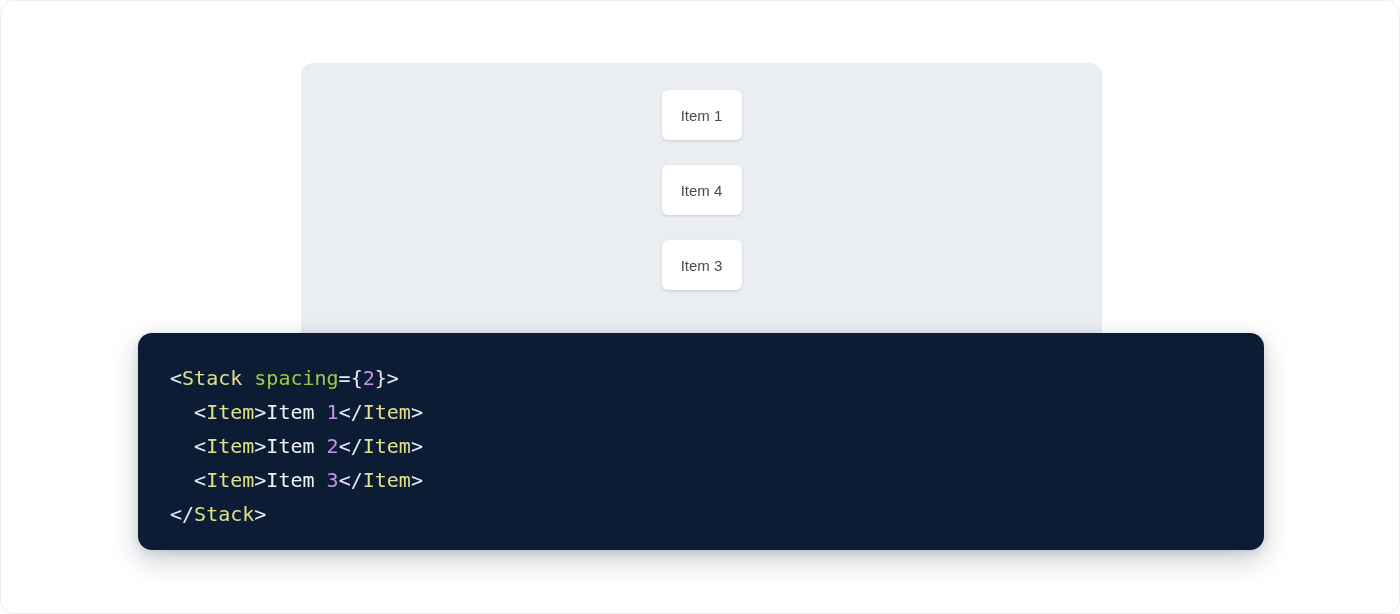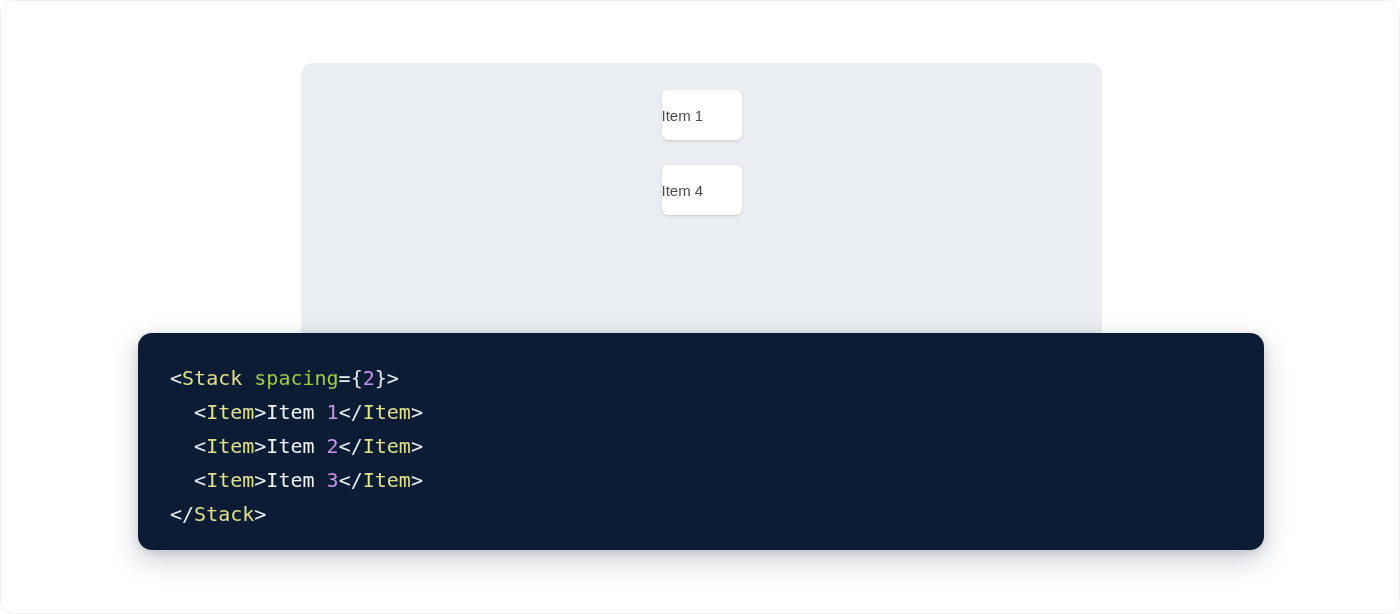--- a/index.html
+++ b/index.html
@@ -49,21 +49,21 @@
     gap: 25px;
   }
 
   .stack-item {
     width: 80px;
     height: 50px;
     background: #ffffff;
     border-radius: 6px;
     display: flex;
     align-items: center;
-    justify-content: flex-start;
+    justify-content: center;
     box-shadow: 0 1px 2px rgba(17, 24, 39, 0.10),
                 0 1px 4px rgba(17, 24, 39, 0.06);
     color: #4a4a4a;
     font-size: 15px;
     line-height: 1;
     font-family: "Liberation Sans", sans-serif;
     box-sizing: border-box;
   }
 
   
@@ -104,20 +104,23 @@
 <div id="app-frame">
 
   <div id="preview-panel">
     <div id="stack-list">
         <div class="stack-item">
           <span>Item 1</span>
         </div>
         <div class="stack-item">
           <span>Item 4</span>
         </div>
+        <div class="stack-item">
+          <span>Item 3</span>
+        </div>
       </div>
   </div>
 
   <div id="code-block">
     <div id="code-lines"><div class="code-line"><span class="tok-punct">&lt;</span><span class="tok-tag">Stack</span><span class="tok-text"> </span><span class="tok-attr">spacing</span><span class="tok-punct">={</span><span class="tok-num">2</span><span class="tok-punct">}&gt;</span></div><div class="code-line"><span class="tok-text">  </span><span class="tok-punct">&lt;</span><span class="tok-tag">Item</span><span class="tok-punct">&gt;</span><span class="tok-text">Item </span><span class="tok-num">1</span><span class="tok-punct">&lt;/</span><span class="tok-tag">Item</span><span class="tok-punct">&gt;</span></div><div class="code-line"><span class="tok-text">  </span><span class="tok-punct">&lt;</span><span class="tok-tag">Item</span><span class="tok-punct">&gt;</span><span class="tok-text">Item </span><span class="tok-num">2</span><span class="tok-punct">&lt;/</span><span class="tok-tag">Item</span><span class="tok-punct">&gt;</span></div><div class="code-line"><span class="tok-text">  </span><span class="tok-punct">&lt;</span><span class="tok-tag">Item</span><span class="tok-punct">&gt;</span><span class="tok-text">Item </span><span class="tok-num">3</span><span class="tok-punct">&lt;/</span><span class="tok-tag">Item</span><span class="tok-punct">&gt;</span></div><div class="code-line"><span class="tok-punct">&lt;/</span><span class="tok-tag">Stack</span><span class="tok-punct">&gt;</span></div></div>
   </div>
 
 </div>
 
 </body></html>

